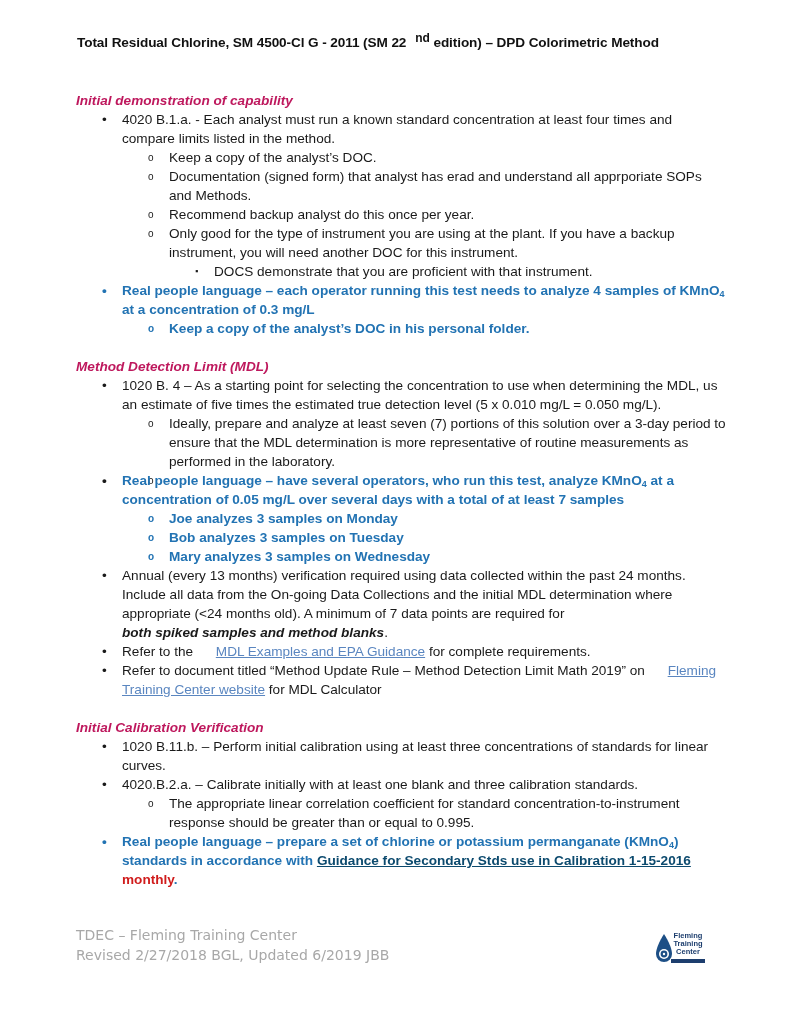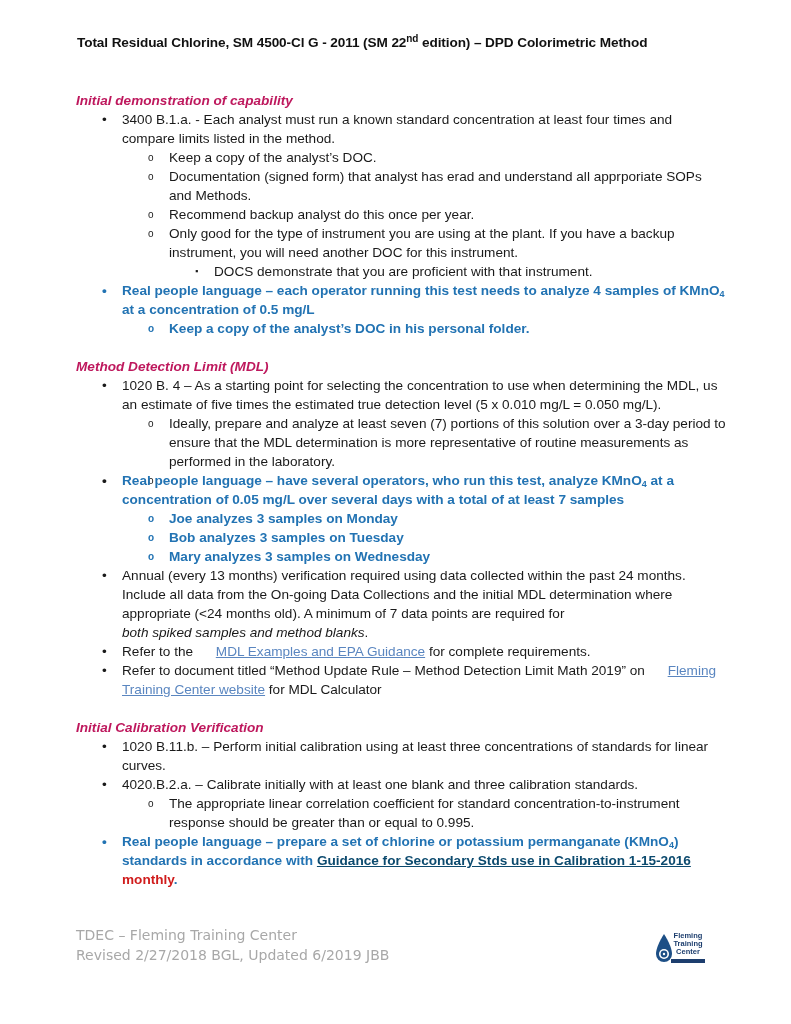--- a/index.html
+++ b/index.html
@@ -1,60 +1,60 @@
 <!DOCTYPE html>
 <html><head>
 <meta charset="utf-8">
 <style>
   html, body { margin: 0; padding: 0; background: #ffffff; }
   body { width: 791px; height: 1024px; position: relative; overflow: hidden;
          font-family: "Liberation Sans", sans-serif; color: #1a1a1a; }
   .page { position: absolute; left: 0; top: 0; width: 791px; height: 1024px; }
   .title { position: absolute; left: 77px; top: 35px; font-size: 13.6px; font-weight: bold; color: #111; white-space: nowrap; letter-spacing: -0.1px; }
-  .title sup { font-size: 10px; vertical-align: 5px; line-height: 0; }
+  .title sup { font-size: 12px; vertical-align: 5px; line-height: 0; margin-left: 9px; }
   .content { position: absolute; left: 76px; top: 91px; width: 650px; font-size: 13.6px; line-height: 19px; }
   .heading { font-weight: bold; font-style: italic; margin: 0; height: 19px; color: #be185d; }
   ul { list-style: none; margin: 0; padding: 0; }
   li { position: relative; margin: 0; }
   .l1 { padding-left: 46px; }
   .l1 > .mk { position: absolute; left: 26px; top: 0; }
   .l2 { padding-left: 93px; }
   .l2 > .mk { position: absolute; left: 72px; top: 0; font-size: 10px; }
   .l3 { padding-left: 138px; }
   .l3 > .mk { position: absolute; left: 119px; top: 0; font-size: 9px; }
   .blue { color: #2273b3; font-weight: bold; }
   .link { color: #5a86c0; text-decoration: underline; padding-left: 19px; }
   .blue-link { color: #0c4a6e; text-decoration: underline; font-weight: bold; }
   .red { color: #d01c1c; font-weight: bold; margin-top: 44px; }
   .gap { height: 19px; }
   sub { font-size: 9px; vertical-align: -2px; line-height: 0; }
-  .bi { font-weight: normal; font-style: italic; text-align: right; }
+  .bi { font-weight: bold; font-style: italic; text-align: right; }
   .footer { position: absolute; left: 76px; top: 925px; font-family: "DejaVu Sans", sans-serif; font-size: 14px; line-height: 20px; color: #a8a8a8; }
   .logo { position: absolute; left: 655px; top: 932px; width: 52px; height: 36px; }
   .logo-text { position: absolute; left: 16px; top: 0; font-size: 7.5px; line-height: 8px; color: #1d3e6e; font-weight: bold; text-align: center; width: 34px; }
   .logo-bar { position: absolute; left: 16px; top: 27px; width: 34px; height: 4px; background: #1d3e6e; }
 </style>
 </head>
 <body>
 
 <div class="page">
 
   <div class="title"><span>Total Residual Chlorine, SM 4500-Cl G - 2011 (SM 22</span><sup>nd</sup><span> edition) – DPD Colorimetric Method</span></div>
 
   <div class="content">
 
     <p class="heading">Initial demonstration of capability</p>
     <ul>
-      <li class="l1"><span class="mk">•</span><span>3400 B.1.a. - Each analyst must run a known standard concentration at least four times and compare limits listed in the method.</span></li>
+      <li class="l1"><span class="mk">•</span><span>4020 B.1.a. - Each analyst must run a known standard concentration at least four times and compare limits listed in the method.</span></li>
       <li class="l2"><span class="mk">o</span><span>Keep a copy of the analyst’s DOC.</span></li>
       <li class="l2"><span class="mk">o</span><span>Documentation (signed form) that analyst has erad and understand all apprporiate SOPs and Methods.</span></li>
       <li class="l2"><span class="mk">o</span><span>Recommend backup analyst do this once per year.</span></li>
       <li class="l2"><span class="mk">o</span><span>Only good for the type of instrument you are using at the plant.  If you have a backup instrument, you will need another DOC for this instrument.</span></li>
       <li class="l3"><span class="mk">▪</span><span>DOCS demonstrate that you are proficient with that instrument.</span></li>
-      <li class="l1 blue"><span class="mk">•</span><span>Real people language – each operator running this test needs to analyze 4 samples of KMnO</span><sub>4</sub><span> at a concentration of 0.5 mg/L</span></li>
+      <li class="l1 blue"><span class="mk">•</span><span>Real people language – each operator running this test needs to analyze 4 samples of KMnO</span><sub>4</sub><span> at a concentration of 0.3 mg/L</span></li>
       <li class="l2 blue"><span class="mk">o</span><span>Keep a copy of the analyst’s DOC in his personal folder.</span></li>
     </ul>
     <div class="gap"></div>
 
     <p class="heading">Method Detection Limit (MDL)</p>
     <ul>
       <li class="l1"><span class="mk">•</span><span>1020 B. 4 – As a starting point for selecting the concentration to use when determining the MDL, us an estimate of five times the estimated true detection level (5 x 0.010 mg/L = 0.050 mg/L).</span></li>
       <li class="l2"><span class="mk">o</span><span>Ideally, prepare and analyze at least seven (7) portions of this solution over a 3-day period to ensure that the MDL determination is more representative of routine measurements as performed in the laboratory.</span></li>
       <li class="l2"><span class="mk">o</span></li>
       <li class="l1 blue"><span class="mk" style="color:#1a1a1a">•</span><span>Real people language – have several operators, who run this test, analyze KMnO</span><sub>4</sub><span> at a concentration of 0.05 mg/L over several days with a total of at least 7 samples</span></li>

